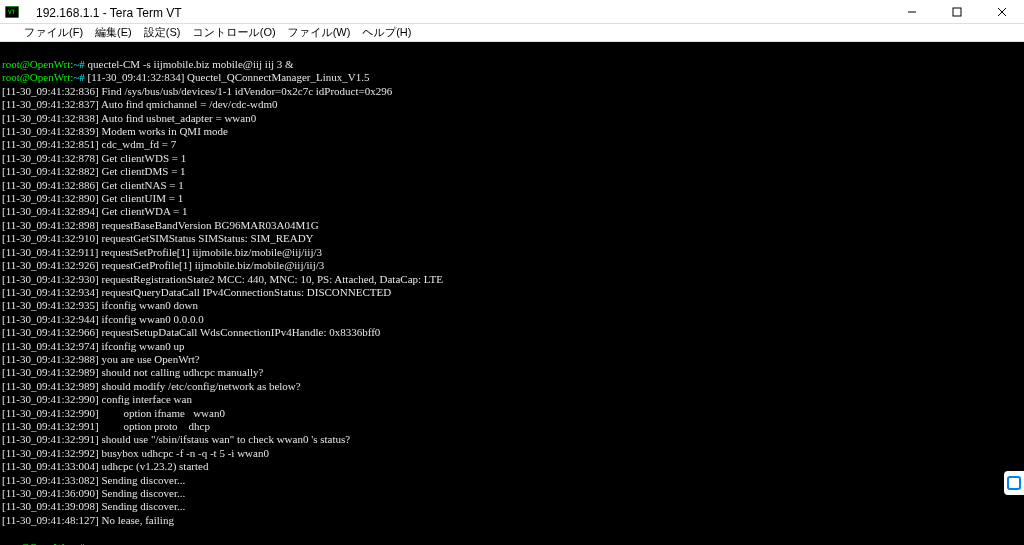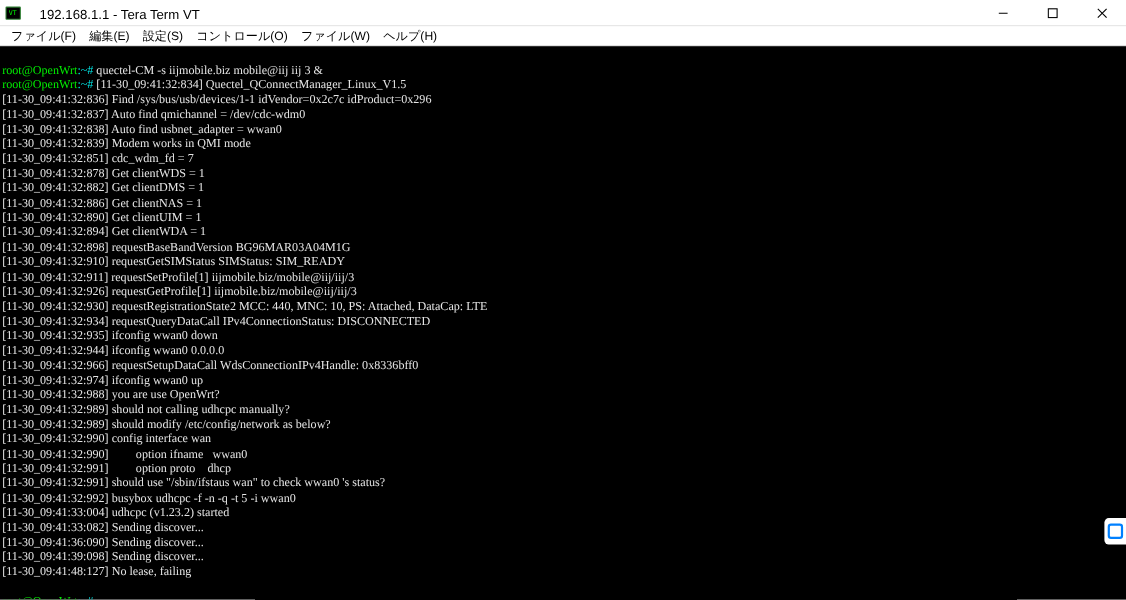--- a/index.html
+++ b/index.html
@@ -48,21 +48,21 @@
       align-items: center;
       justify-content: center;
       font-size: 10px;
       cursor: pointer;
     }
     .menubar {
       height: 18px;
       background: #fff;
       display: flex;
       align-items: center;
-      padding: 0 4px;
+      padding: 0 18px;
       font-size: 11px;
       border-bottom: 1px solid #ddd;
     }
     .menu-item {
       padding: 0 6px;
       cursor: pointer;
     }
     .terminal {
       background: #000;
       color: #fff;

